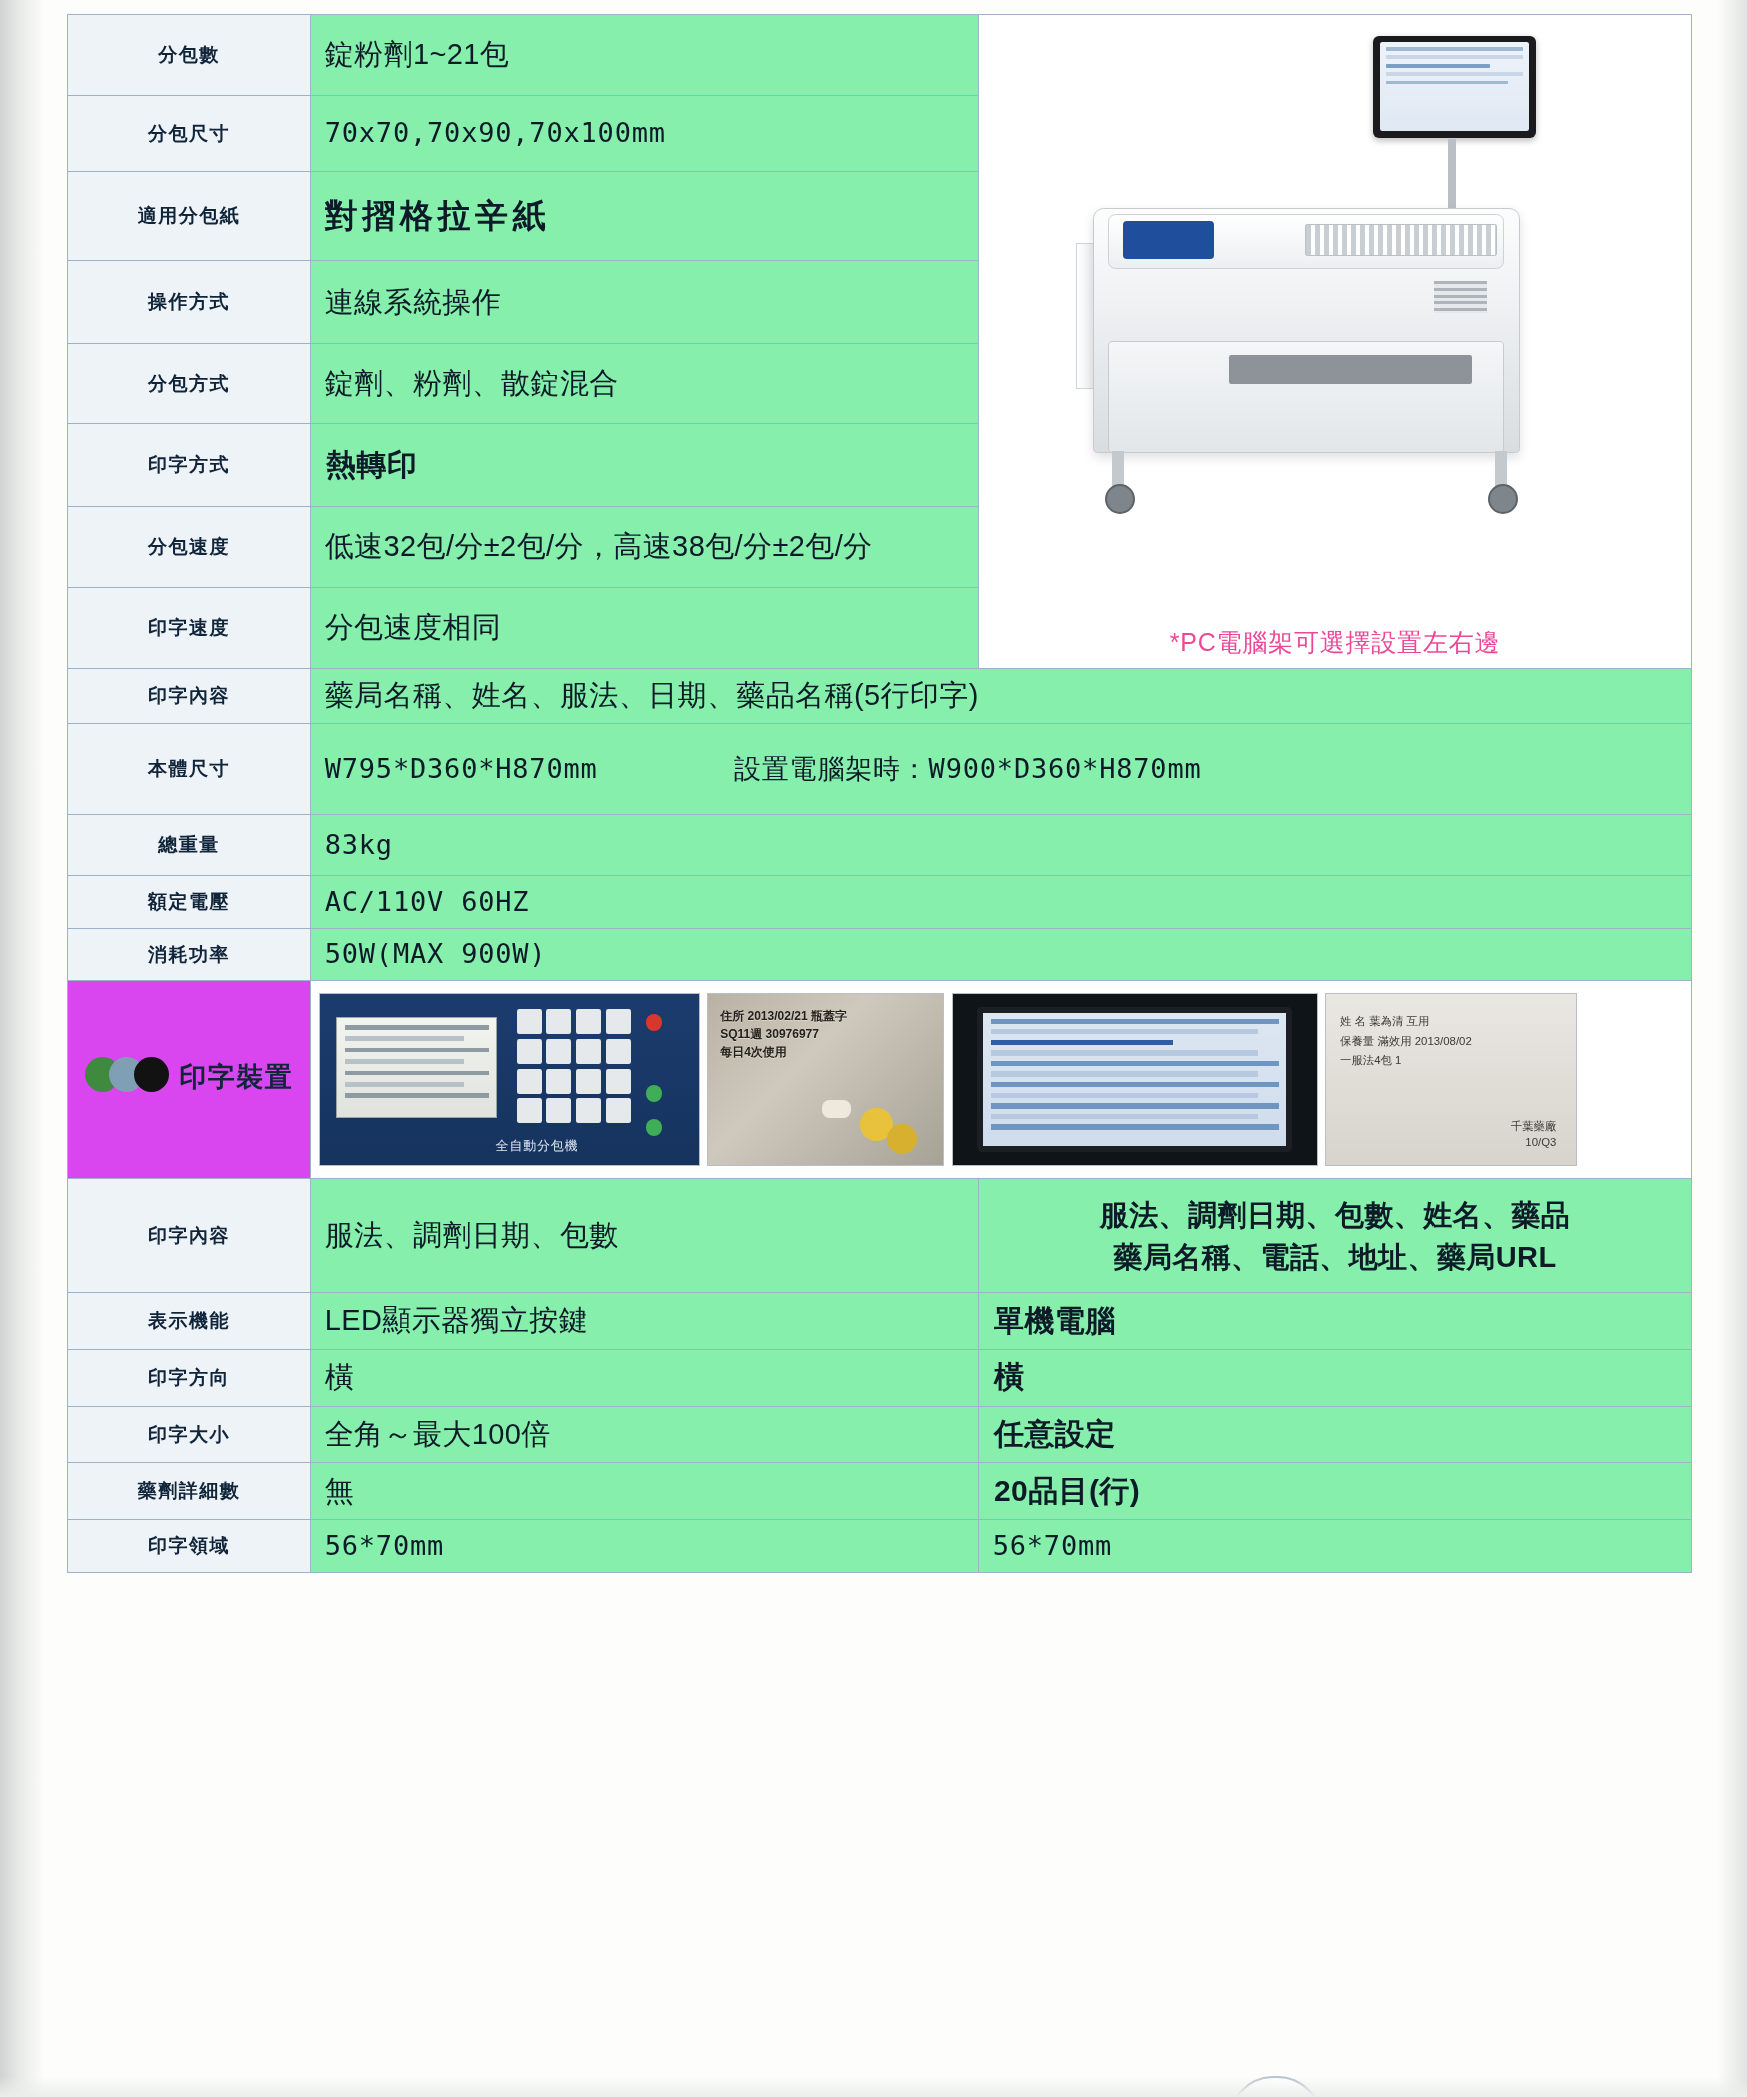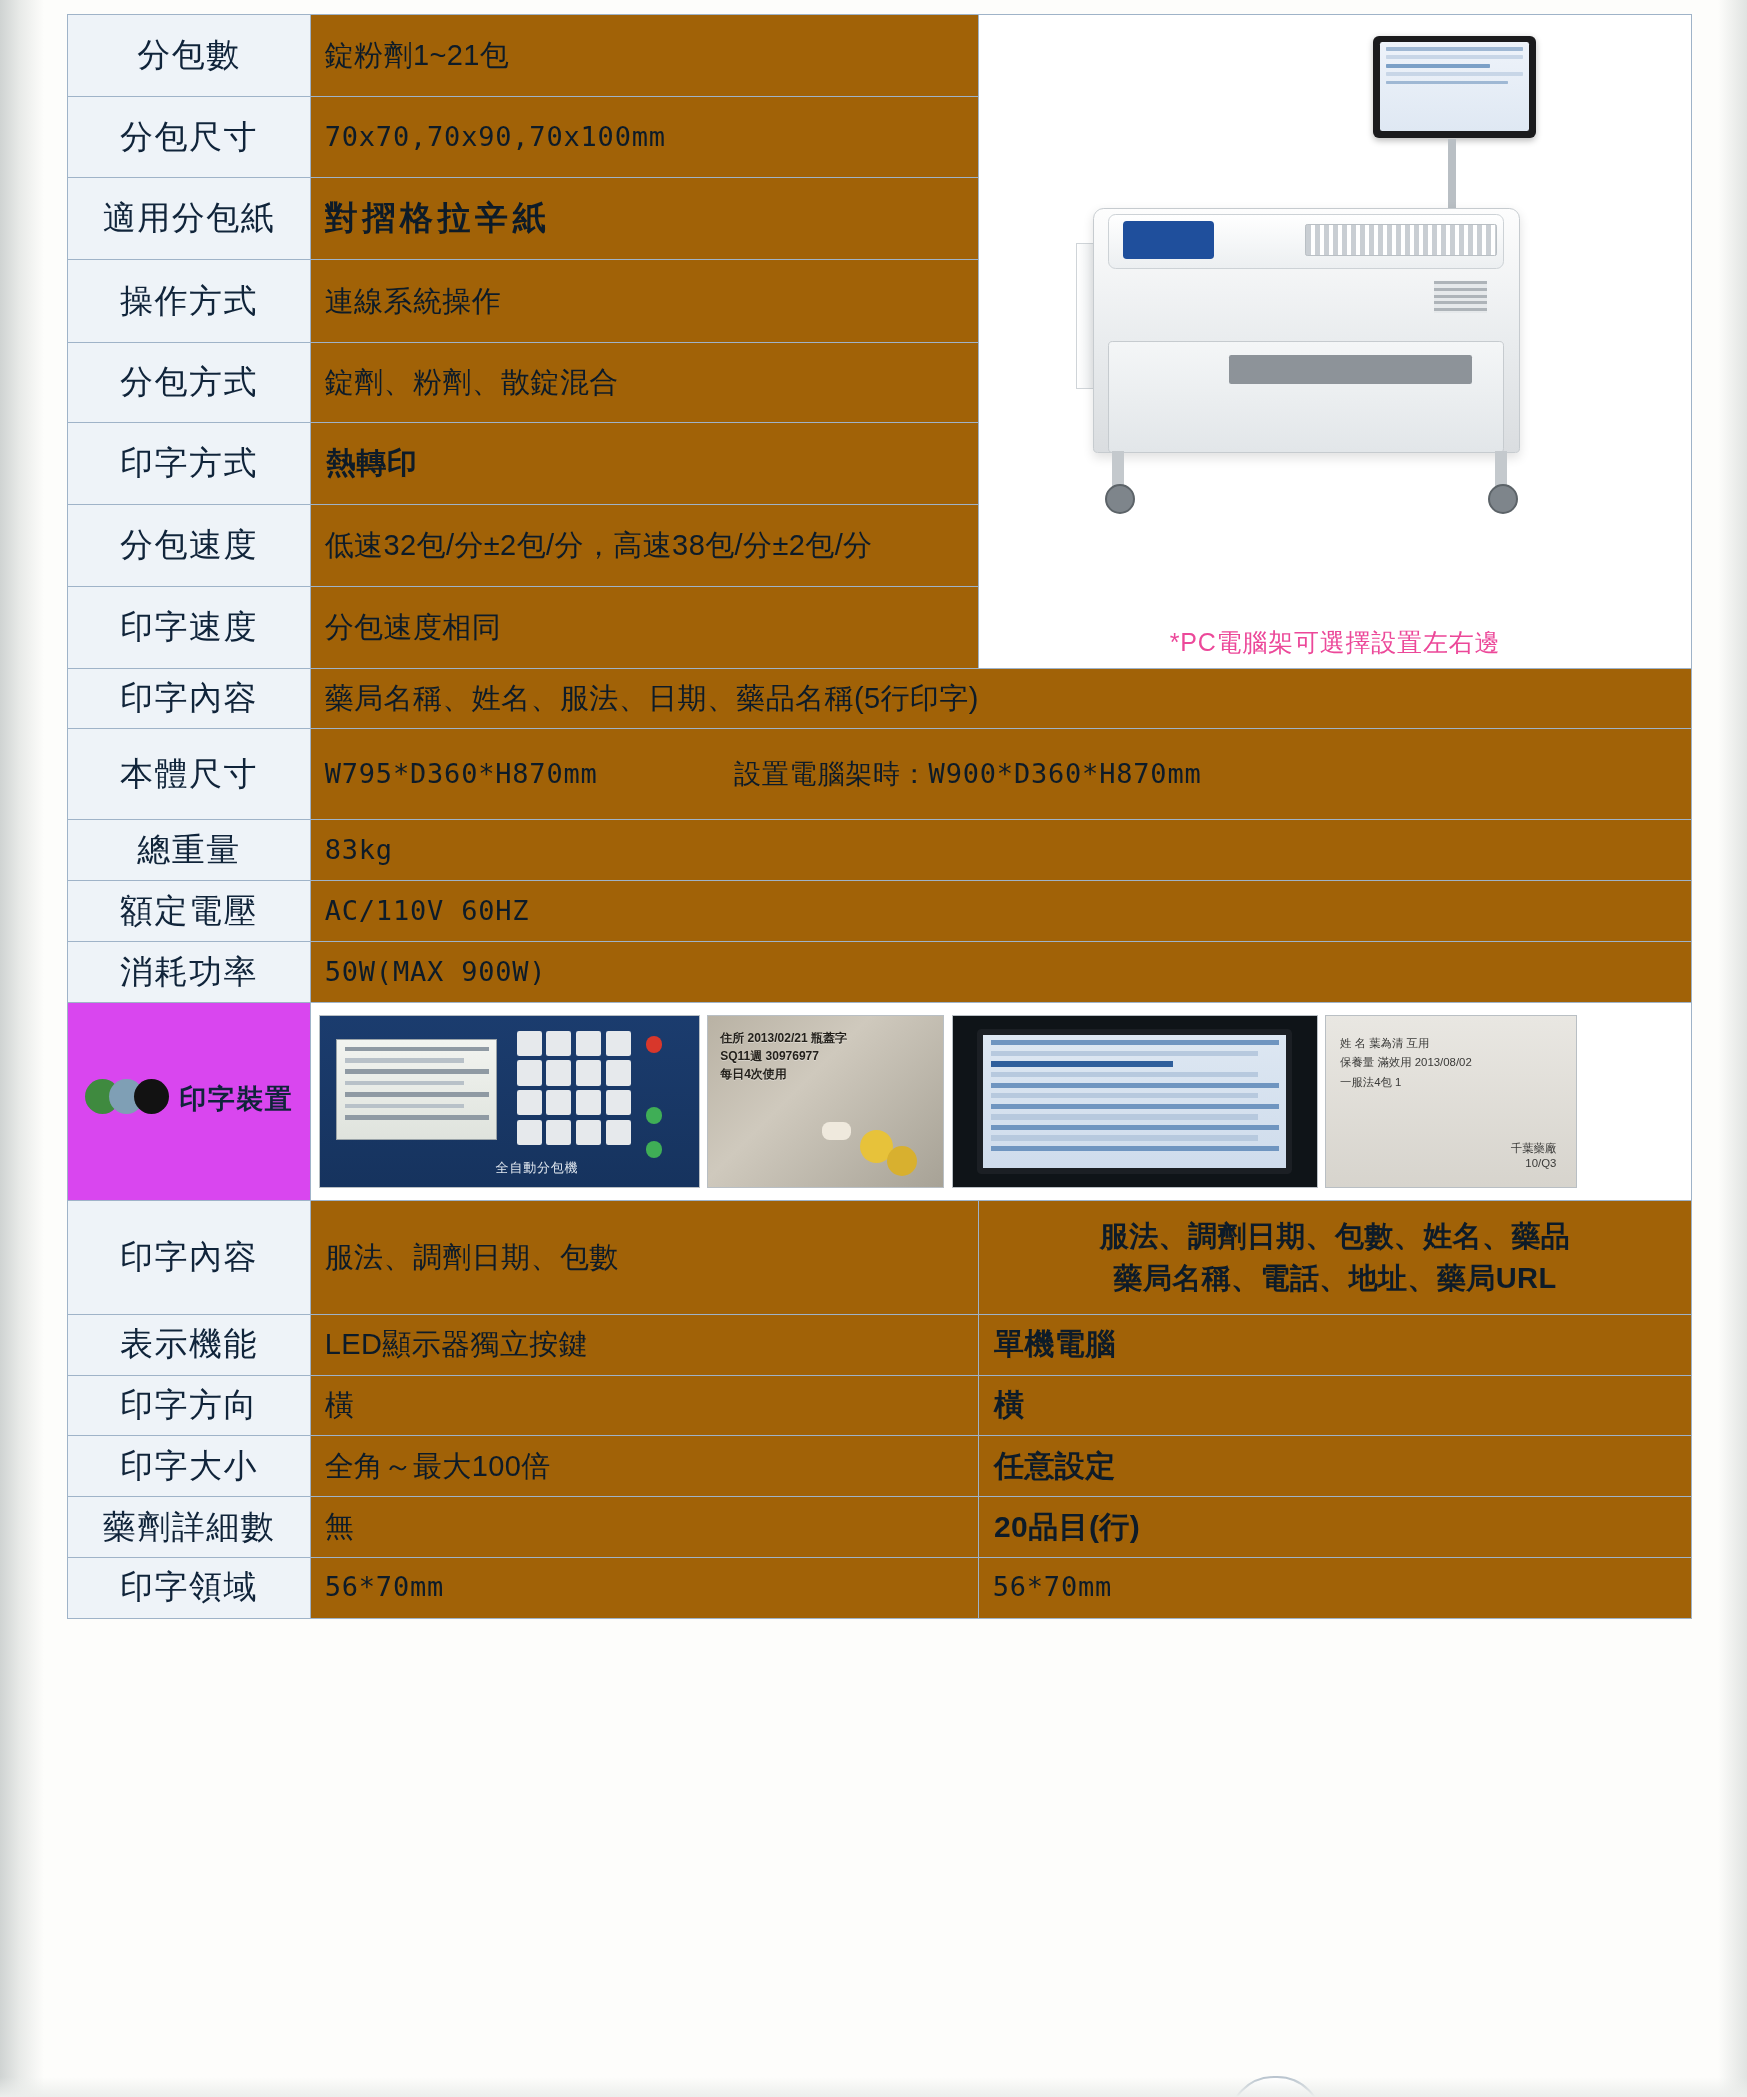--- a/index.html
+++ b/index.html
@@ -46,27 +46,27 @@
     border: 1.5px solid #9fb3c8;
     vertical-align: middle;
     padding: 7.6px 13.7px;
     font-size: 26px;
     line-height: 1.35;
   }
   td.label {
     width: 243px;
     background: #eef3f8;
     text-align: center;
-    font-size: 33px;
-    font-weight: 400;
+    font-size: 19px;
+    font-weight: 700;
     letter-spacing: 1.5px;
     color: #10243a;
   }
   td.value {
-    background: #a16207;
+    background: #86efac;
     font-size: 29px;
     color: #0d1b28;
     letter-spacing: 0.4px;
   }
   td.value.mono {
     font-family: "DejaVu Sans Mono", monospace;
     font-size: 27px;
     letter-spacing: 0.8px;
   }
   td.value.bold {

